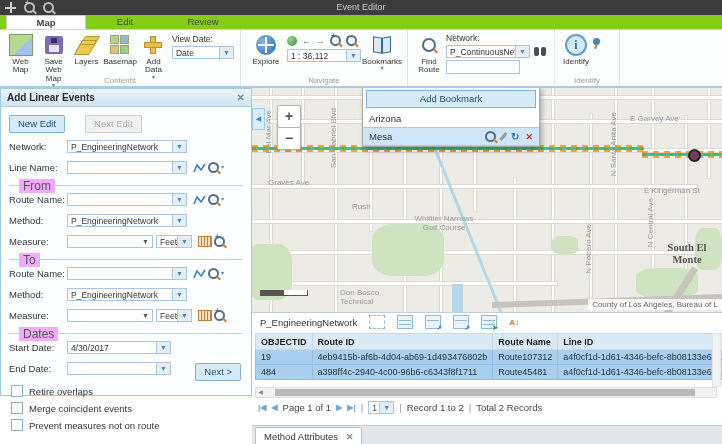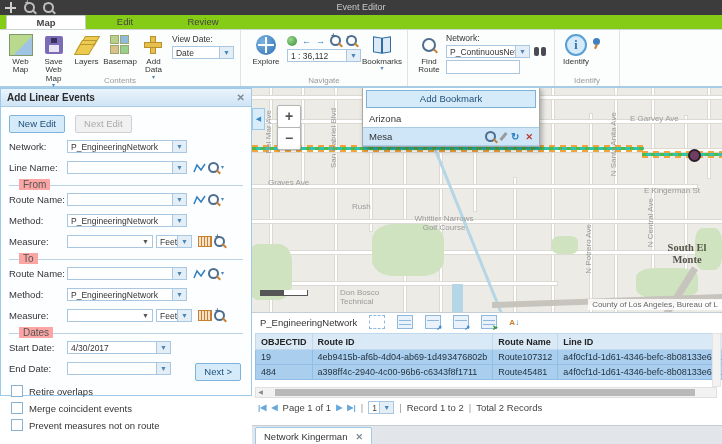--- a/index.html
+++ b/index.html
@@ -63,28 +63,28 @@
   .i-binoc::before,.i-binoc::after{content:"";position:absolute;top:0;width:5px;height:9px;background:#4b4b55;border-radius:2px}
   .i-binoc::before{left:0}.i-binoc::after{right:0}
   .i-pin{width:7px;height:7px;background:#3f7fc1;border-radius:50%;position:relative;display:inline-block}
   .i-pin::after{content:"";position:absolute;left:2px;top:6px;width:2px;height:5px;background:#c87f2f;transform:rotate(25deg)}
   .arrowbtn{color:#2e7fc2;font-size:9px;font-weight:bold;line-height:10px}
   
   .lpanel{position:absolute;left:0;top:88px;width:252px;height:308px;background:#fdfeff;border:1px solid #9ec9e8;box-sizing:border-box;z-index:30}
   .lp-header{height:17px;background:linear-gradient(#eaf4fc,#cfe4f5);border-bottom:1px solid #a9cce6;display:flex;align-items:center;padding:0 6px}
   .lp-title{flex:1;font-weight:bold;font-size:10px;color:#2b2b2b}
   .xbtn{color:#7b8b98;font-size:10px;font-weight:bold}
-  .btnrow{display:flex;gap:10px;margin:8px 8px 0}
+  .btnrow{display:flex;gap:20px;margin:8px 8px 0}
   .btn{height:16px;line-height:16px;padding:0 8px;border:1px solid #7fb2d9;background:#d6ebfa;font-size:9.5px;color:#1d4f79;border-radius:2px}
   .btn.disabled{border-color:#cfcfcf;background:#f1f1f1;color:#aaa}
   .frow{display:flex;align-items:center;margin:6px 8px 0;height:15px}
   .flabel{width:58px;flex:none;font-size:9.5px;color:#333}
   .fic{margin-left:6px;display:flex;align-items:center;gap:2px;flex:none}
   .fset{margin:10px 8px 0;border-top:1px solid #bcd3e6;position:relative}
-  .fset .legend{position:absolute;top:-7px;left:10px;background:#fca5a5;padding:0 4px;font-size:10px;color:#555}
+  .fset .legend{position:absolute;top:-7px;left:10px;background:#f0abfc;padding:0 4px;font-size:12px;color:#555}
   .i-route{display:inline-block}
   .i-ruler{width:12px;height:9px;border:1px solid #c87f2f;background:repeating-linear-gradient(90deg,#f4e3c8 0 2px,#c87f2f 2px 3px)}
   .cbrow{display:flex;align-items:flex-end;margin:4px 10px 0;height:13px}
   .cb{width:10px;height:10px;border:1px solid #8ab2d0;background:#fff;margin-right:6px;flex:none}
   .cblabel{font-size:9.5px;color:#333}
   .nextbtn{position:absolute;right:10px;bottom:14px}
   
   .map{position:absolute;left:252px;top:86px;width:470px;height:226px;background:#edebe6;overflow:hidden;z-index:10}
   .road-v,.road-h{position:absolute;background:#fff;box-shadow:0 0 0 1px #dcdad2}
   .park{position:absolute;background:#cfe3c0;border-radius:30%}
@@ -593,16 +593,16 @@
     </div>
     <span class="pgsep">|</span>
     <span>Record 1 to 2</span>
     <span class="pgsep">|</span>
     <span>Total 2 Records</span>
   </div>
 </div>
 
 <div class="btabbar">
   <div class="btab">
-    <span>Network Kingerman</span>
+    <span>Method Attributes</span>
     <span class="x">✕</span>
   </div>
 </div>
 
 </body></html>

